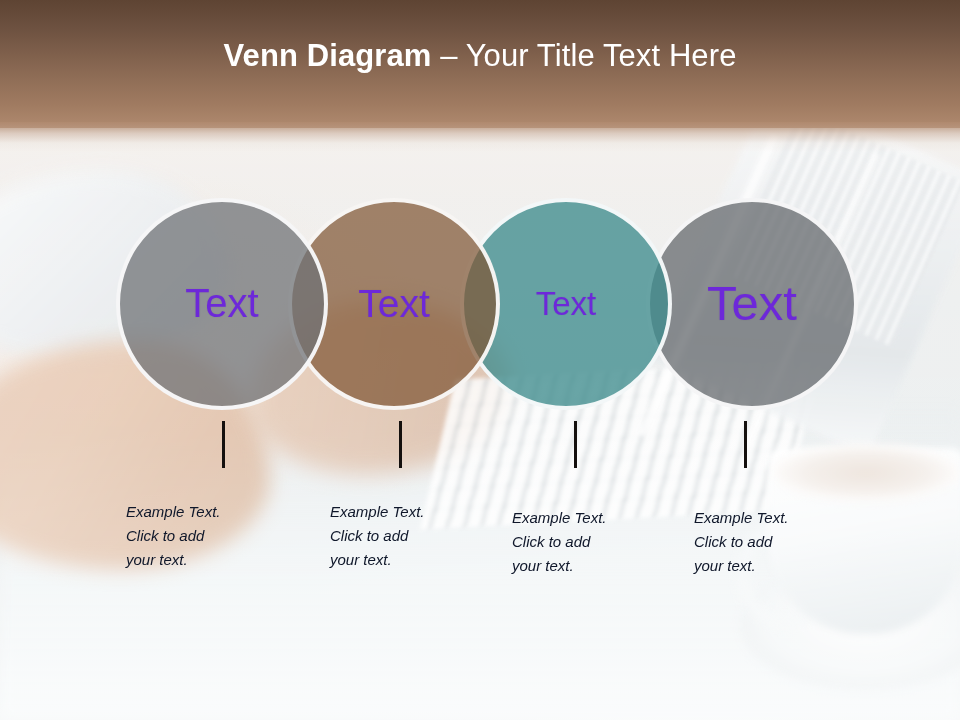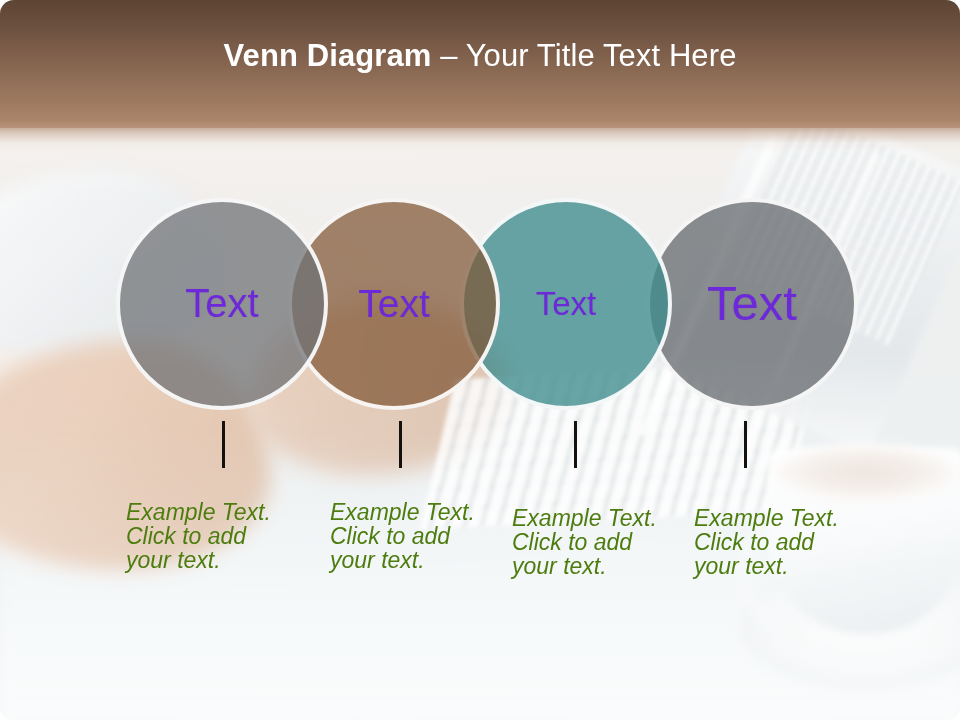--- a/index.html
+++ b/index.html
@@ -8,21 +8,20 @@
     background: #ffffff;
   }
 
   #slide {
     position: relative;
     width: 960px;
     height: 720px;
     overflow: hidden;
     font-family: "Liberation Sans", sans-serif;
     background: #eef0f0;
-    border-radius: 14px;
   }
 
   
   .photo {
     position: absolute;
     inset: 0;
     overflow: hidden;
   }
   .photo-base {
     position: absolute;
@@ -211,23 +210,23 @@
     z-index: 6;
   }
   .tick-1 { left: 222px; top: 421px; }
   .tick-2 { left: 399px; top: 421px; }
   .tick-3 { left: 574px; top: 421px; }
   .tick-4 { left: 744px; top: 421px; }
 
   .caption {
     position: absolute;
     width: 165px;
-    color: #4d7c0f;
+    color: #0f172a;
     font-style: italic;
-    font-size: 23px;
+    font-size: 15px;
     line-height: 24px;
     z-index: 6;
     white-space: pre-line;
   }
   .cap-1 { left: 126px; top: 500px; }
   .cap-2 { left: 330px; top: 500px; }
   .cap-3 { left: 512px; top: 506px; }
   .cap-4 { left: 694px; top: 506px; }
 </style>
 </head>

